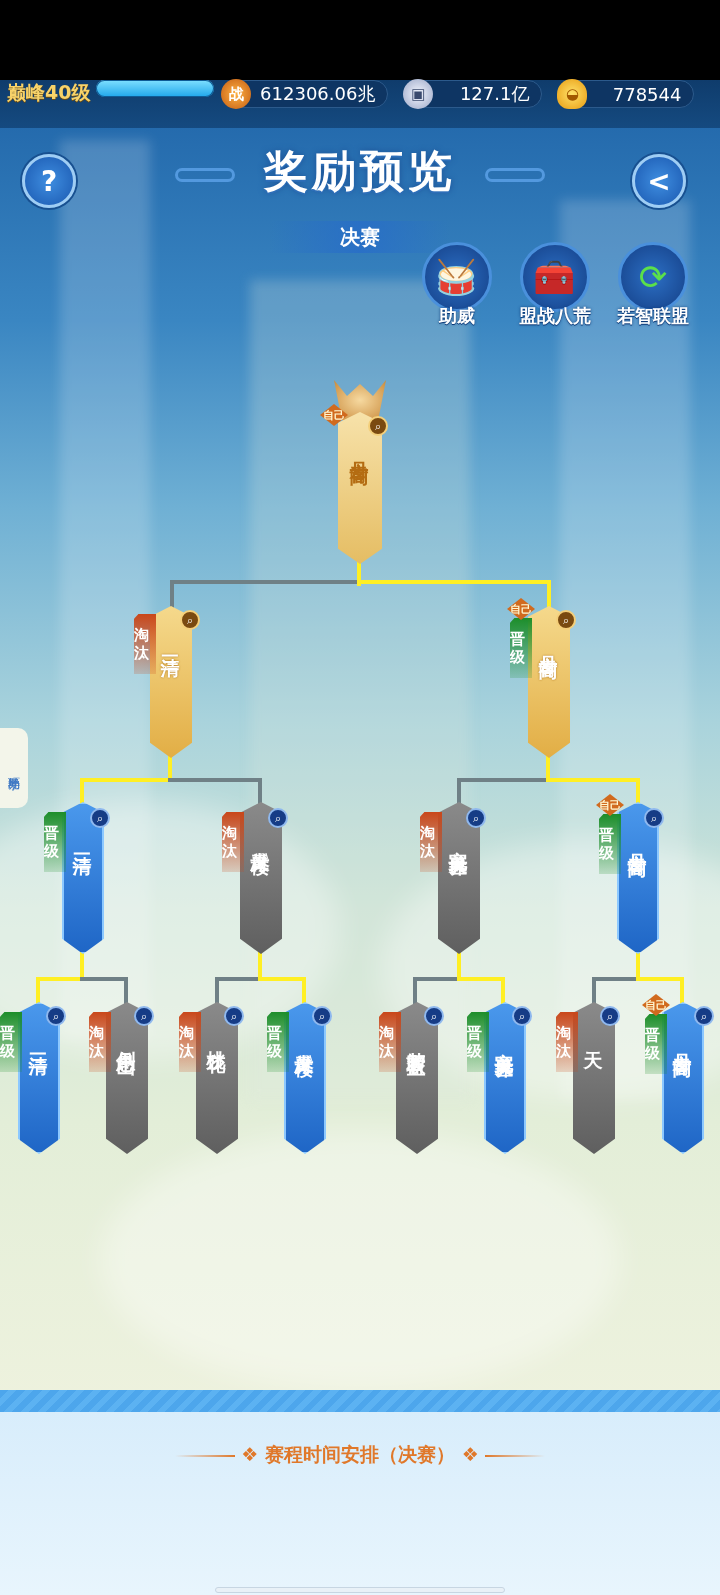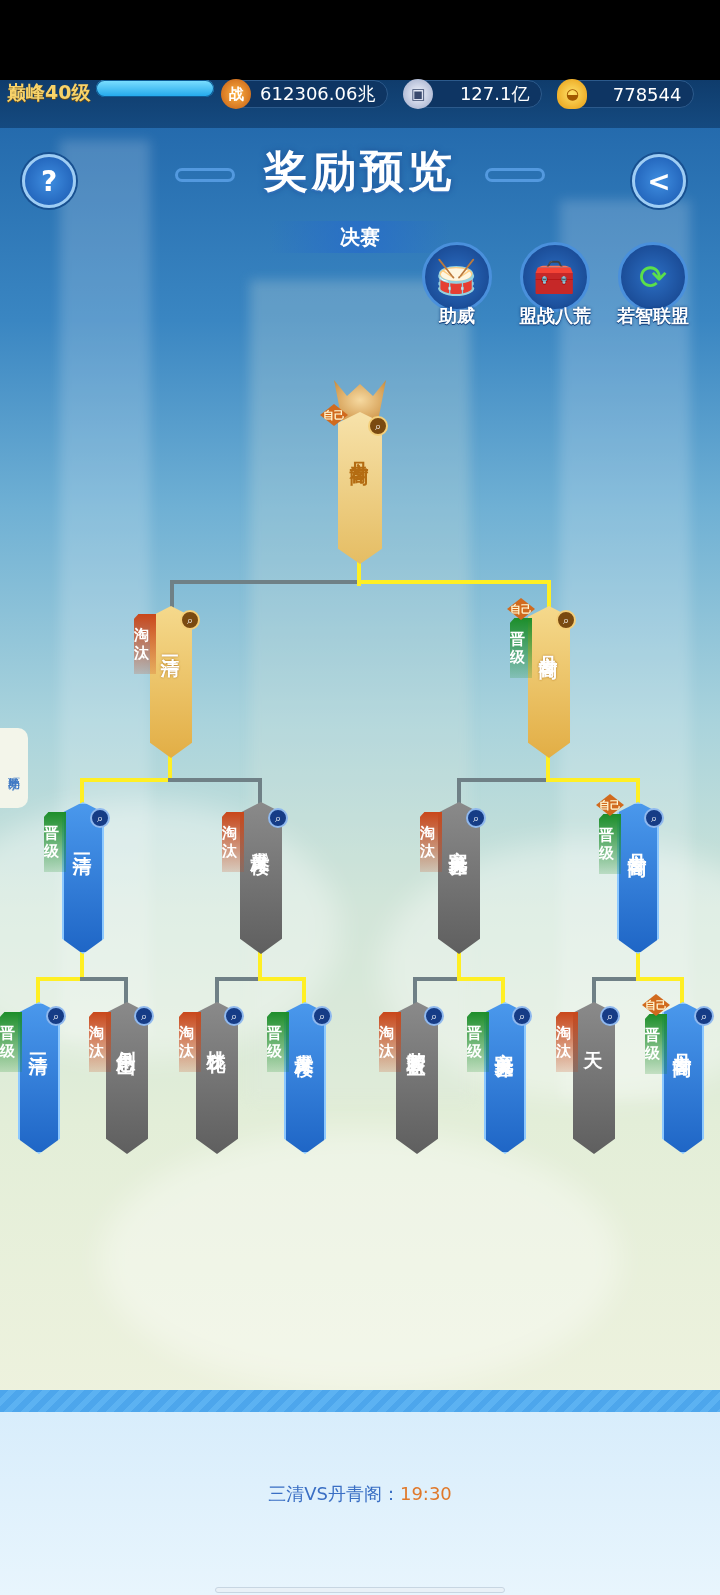--- a/index.html
+++ b/index.html
@@ -266,17 +266,19 @@
   <div class="banner b-blue" style="left:662px;top:1002px;height:152px">
     <span style="writing-mode:vertical-rl;letter-spacing:2px">丹青阁</span>
   </div>
   <div class="tag green" style="left:645px;top:1014px">晋级</div>
   <div class="self" style="left:642px;top:994px">自己</div>
   <div class="mag" style="left:694px;top:1006px">⌕</div>
 </div>
 
 <div class="bottom">
   <div class="stripe"></div>
-  <div class="sched-line">
-    <span class="m">三清VS丹青阁：</span><span class="t">19:30</span>
+  <div class="sched-title">
+    <span class="dash"></span><span>❖</span>
+    <span>赛程时间安排（决赛）</span>
+    <span>❖</span><span class="dash r"></span>
   </div>
 </div>
 <div class="homebar"></div>
 
 </body></html>

